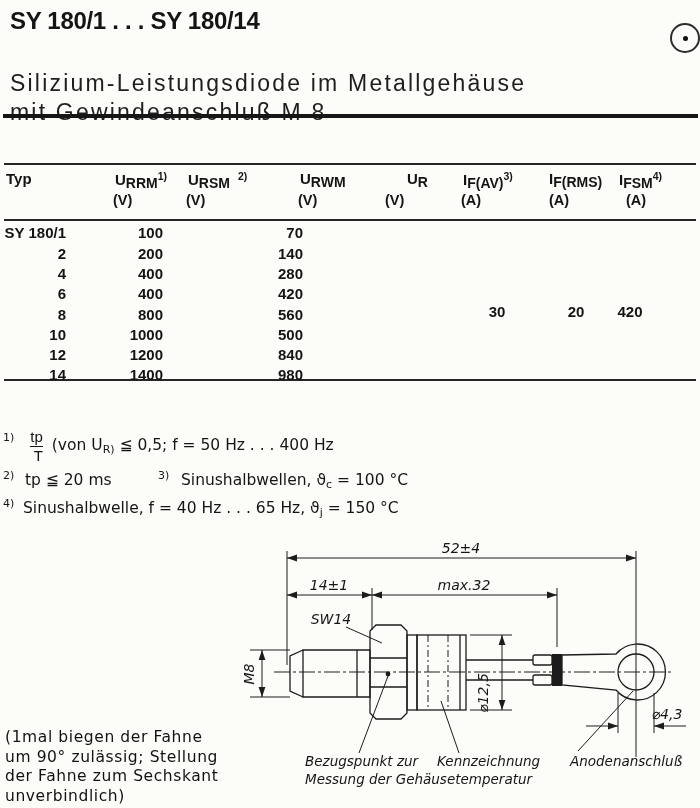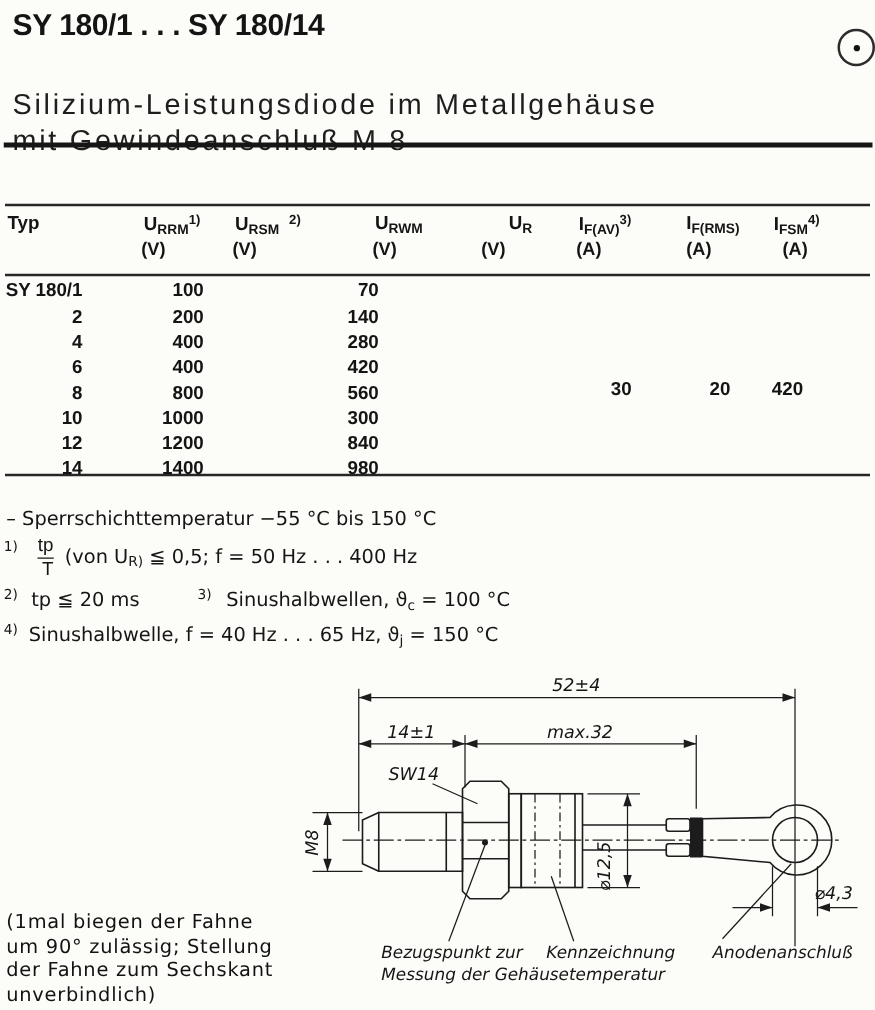--- a/index.html
+++ b/index.html
@@ -8,21 +8,21 @@
   .abs{position:absolute;}
   
   .title{left:10px;top:7px;font-size:24px;font-weight:bold;letter-spacing:-0.3px;white-space:nowrap;}
   .subtitle{left:10px;top:40px;font-size:23px;font-weight:400;letter-spacing:2.2px;line-height:29px;color:#1e1e1e;margin-top:29px;}
   .logo{left:670px;top:23px;width:26px;height:26px;border:2px solid #2c2c2c;border-radius:50%;}
   .logo .dot{position:absolute;left:50%;top:50%;width:5px;height:5px;margin:-2.5px 0 0 -2.5px;background:#111;border-radius:50%;}
   .rule-heavy{left:3px;top:114px;width:695px;height:4px;background:#161616;}
   .rule{left:4px;width:692px;height:2px;background:#262626;}
   
   .th{position:absolute;top:170px;font-size:15px;font-weight:bold;white-space:nowrap;}
-  .th sub{font-size:11px;vertical-align:-3px;}
+  .th sub{font-size:14px;vertical-align:-3px;}
   .th sup{font-size:10.5px;vertical-align:5px;}
   .tu{position:absolute;top:192px;font-size:14.5px;font-weight:bold;}
   .trow{position:absolute;left:0;width:580px;height:16px;font-size:15px;font-weight:bold;}
   .ct{position:absolute;left:0;width:66px;text-align:right;}
   .cv1{position:absolute;left:80px;width:83px;text-align:right;}
   .cv2{position:absolute;left:240px;width:63px;text-align:right;}
   .cur{position:absolute;font-size:15px;font-weight:bold;text-align:center;}
   
   .fn{font-family:"DejaVu Sans",sans-serif;font-size:15.5px;color:#151515;white-space:nowrap;}
   .mk{font-family:"DejaVu Sans",sans-serif;font-size:11px;color:#151515;}
@@ -99,38 +99,37 @@
       <span class="cv2">420</span>
     </div>
   <div class="trow" style="top:306px">
       <span class="ct">8</span>
       <span class="cv1">800</span>
       <span class="cv2">560</span>
     </div>
   <div class="trow" style="top:326px">
       <span class="ct">10</span>
       <span class="cv1">1000</span>
-      <span class="cv2">300</span>
+      <span class="cv2">500</span>
     </div>
   <div class="trow" style="top:346px">
       <span class="ct">12</span>
       <span class="cv1">1200</span>
       <span class="cv2">840</span>
     </div>
   <div class="trow" style="top:366px">
       <span class="ct">14</span>
       <span class="cv1">1400</span>
       <span class="cv2">980</span>
     </div>
 
   <span class="cur" style="left:477px;top:303px;width:40px">30</span>
   <span class="cur" style="left:556px;top:303px;width:40px">20</span>
   <span class="cur" style="left:607px;top:303px;width:46px">420</span>
 
-  <div class="abs fn" style="left:5px;top:406px">– Sperrschichttemperatur −55 °C bis 150 °C</div>
 
   <div class="abs fn1wrap">
     <span class="mk">1)</span>
     <span class="frac">
       <span>tp</span>
       <span class="bar"></span>
       <span>T</span>
     </span>
     <span class="fn fn1rest"><span>(von U</span><sub>R)</sub><span> ≦ 0,5; f = 50 Hz . . . 400 Hz</span></span>
   </div>

